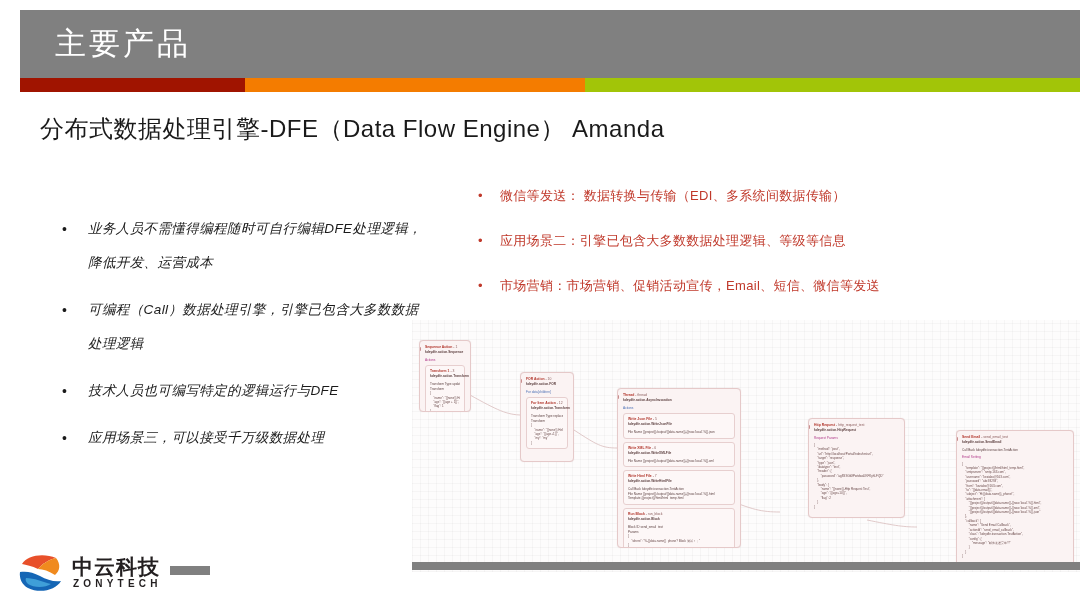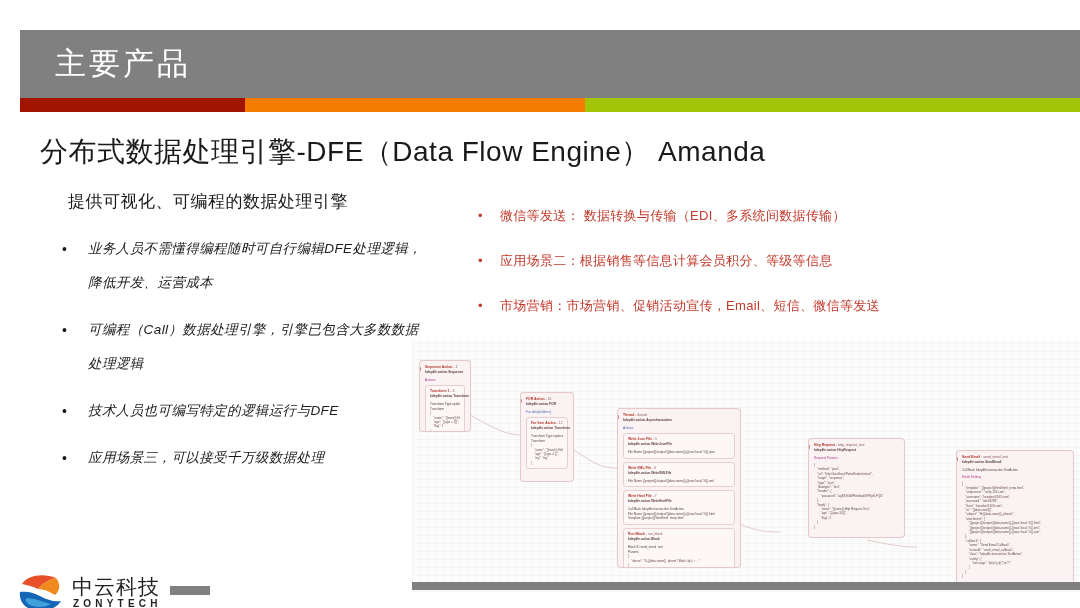--- a/index.html
+++ b/index.html
@@ -2,41 +2,41 @@
 <html><head>
 <meta charset="utf-8">
 <style>
   * { box-sizing: border-box; margin: 0; padding: 0; }
   html, body {
     width: 1080px; height: 608px;
     background: #ffffff;
     font-family: "Liberation Sans", sans-serif;
     overflow: hidden;
   }
-  .slide { position: relative; width: 1080px; height: 464px; background: #fff; margin-top: 20px; }
+  .slide { position: relative; width: 1080px; height: 464px; background: #fff; }
 
   
   .header-band {
     position: absolute; left: 20px; top: 10px; width: 1060px; height: 68px;
     background: #808080;
   }
   .header-title {
     position: absolute; left: 55px; top: 22px;
     font-size: 31px; color: #ffffff; letter-spacing: 3px;
     font-weight: 400; line-height: 44px;
   }
   .tri-bar { position: absolute; left: 20px; top: 78px; height: 14px; }
   .tri-red   { left: 20px;  width: 225px; background: #a01400; }
   .tri-orange{ left: 245px; width: 340px; background: #f47c00; }
   .tri-green { left: 585px; width: 495px; background: #a2c508; }
 
   
   .subject-title {
     position: absolute; left: 40px; top: 113px;
-    font-size: 28px; color: #1a1a1a; letter-spacing: 0.5px; white-space: nowrap;
+    font-size: 24px; color: #1a1a1a; letter-spacing: 0.5px; white-space: nowrap;
   }
   .lead-line {
     position: absolute; left: 68px; top: 170px;
     font-size: 17px; color: #1a1a1a; letter-spacing: 0.5px;
   }
 
   
   .left-list { position: absolute; left: 62px; top: 212px; width: 370px; }
   .lb-item {
     display: flex; align-items: flex-start;
@@ -113,21 +113,21 @@
   .inner-card {
     border: 1px solid #e7cfcf; border-radius: 3px;
     background: #fdf7f7; padding: 3px 4px; margin: 2px 0 3px 0;
   }
 
   
   .logo-wrap { position: absolute; left: 18px; top: 550px; width: 200px; height: 50px; }
   .logo-mark { position: absolute; left: 0; top: 2px; width: 46px; height: 42px; }
   .logo-cn {
     position: absolute; left: 54px; top: 3px;
-    font-size: 21px; font-weight: normal; color: #231f20; letter-spacing: 1px;
+    font-size: 21px; font-weight: bold; color: #231f20; letter-spacing: 1px;
   }
   .logo-en {
     position: absolute; left: 55px; top: 28px;
     font-size: 10px; font-weight: bold; color: #231f20; letter-spacing: 4.2px;
   }
   .logo-rule {
     position: absolute; left: 152px; top: 16px; width: 40px; height: 9px;
     background: #808080;
   }
 </style>
@@ -136,21 +136,20 @@
 
 <div class="slide">
 
   <div class="header-band"></div>
   <div class="header-title">主要产品</div>
   <div class="tri-bar tri-red"></div>
   <div class="tri-bar tri-orange"></div>
   <div class="tri-bar tri-green"></div>
 
   <div class="subject-title">分布式数据处理引擎-DFE（Data Flow Engine） Amanda</div>
-  <div class="lead-line">提供可视化、可编程的数据处理引擎</div>
 
   <div class="left-list">
     <div class="lb-item">
       <span class="lb-dot">•</span>
       <span class="lb-text">业务人员不需懂得编程随时可自行编辑DFE处理逻辑，降低开发、运营成本</span>
     </div>
     <div class="lb-item">
       <span class="lb-dot">•</span>
       <span class="lb-text">可编程（Call）数据处理引擎，引擎已包含大多数数据处理逻辑</span>
     </div>
@@ -164,21 +163,21 @@
     </div>
   </div>
 
   <div class="right-list">
     <div class="rb-item">
       <span class="rb-dot">•</span>
       <span class="rb-text">微信等发送： 数据转换与传输（EDI、多系统间数据传输）</span>
     </div>
     <div class="rb-item">
       <span class="rb-dot">•</span>
-      <span class="rb-text">应用场景二：根据销售等信息计算会员积分、等级等信息</span>
+      <span class="rb-text">应用场景二：引擎已包含大多数数据处理逻辑、等级等信息</span>
     </div>
     <div class="rb-item">
       <span class="rb-dot">•</span>
       <span class="rb-text">市场营销：市场营销、促销活动宣传，Email、短信、微信等发送</span>
     </div>
   </div>
 
   <div class="diagram">
     <svg class="diagram-edges" viewBox="0 0 668 252">
       <path d="M58,75 C85,90 95,95 110,95" fill="none" stroke="#d9bcbc" stroke-width="0.8"></path>

